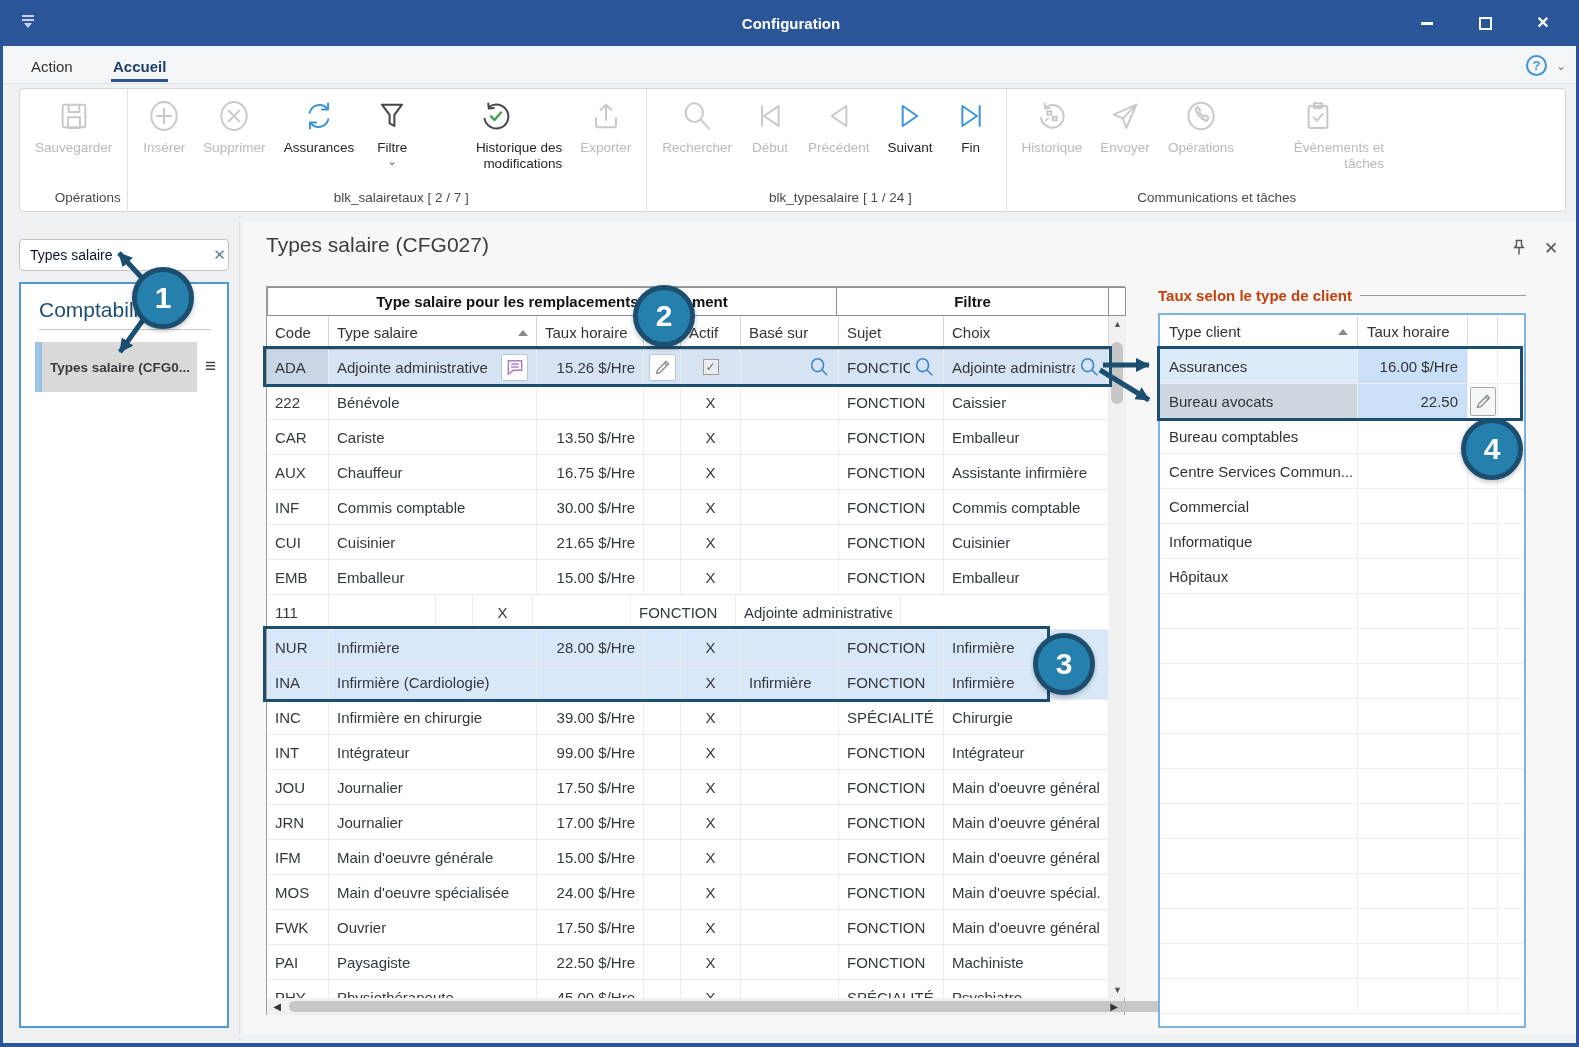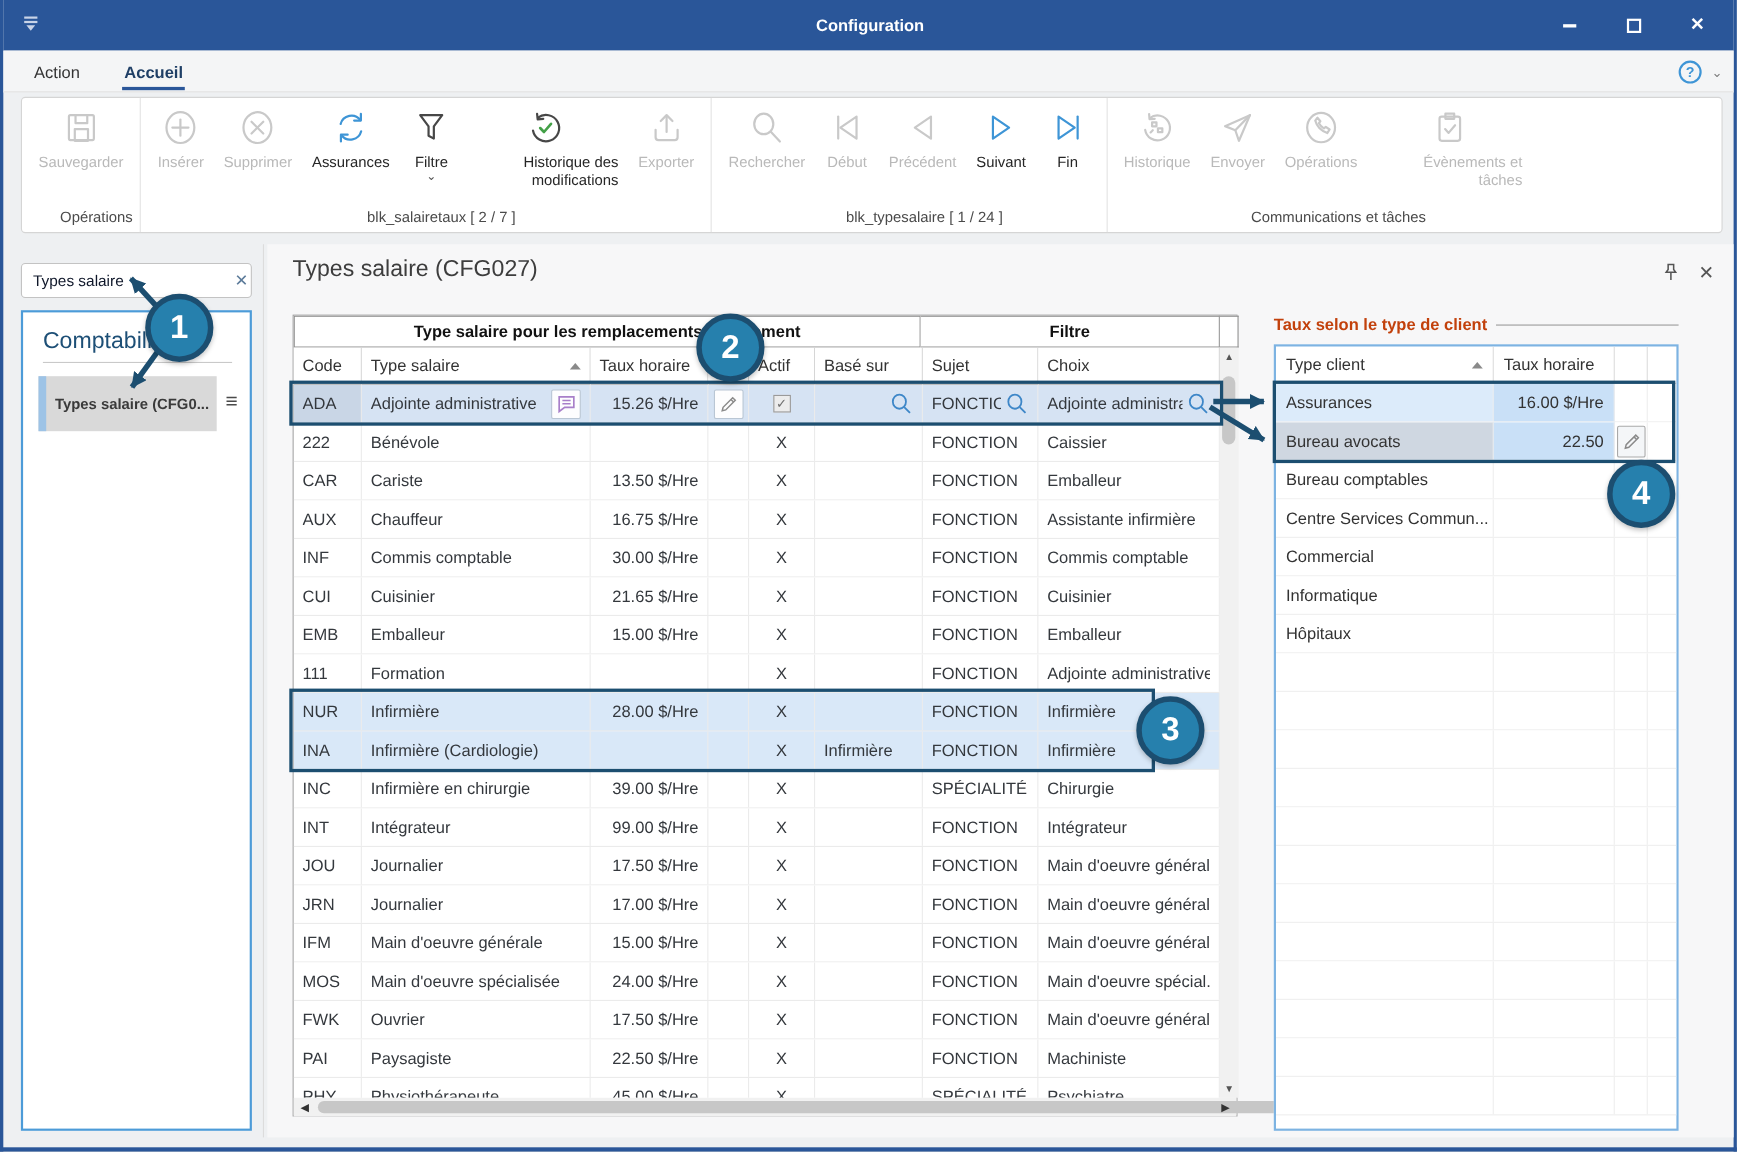--- a/index.html
+++ b/index.html
@@ -587,23 +587,20 @@
             <div class="txt">FONCTION</div>
           </div>
           <div class="cell mc7">
             <div class="txt">Emballeur</div>
           </div>
         </div>
         <div class="trow">
           <div class="cell mc0 code">
             <div class="txt">111</div>
           </div>
-          <div class="cell mc1">
-            <div class="txt">Formation</div>
-          </div>
           <div class="cell mc2 num">
             <div class="txt" style="text-align: right;"></div>
           </div>
           <div class="cell mc3 ctr"></div>
           <div class="cell mc4 ctr">
             <div>X</div>
           </div>
           <div class="cell mc5">
             <div class="txt"></div>
           </div>

